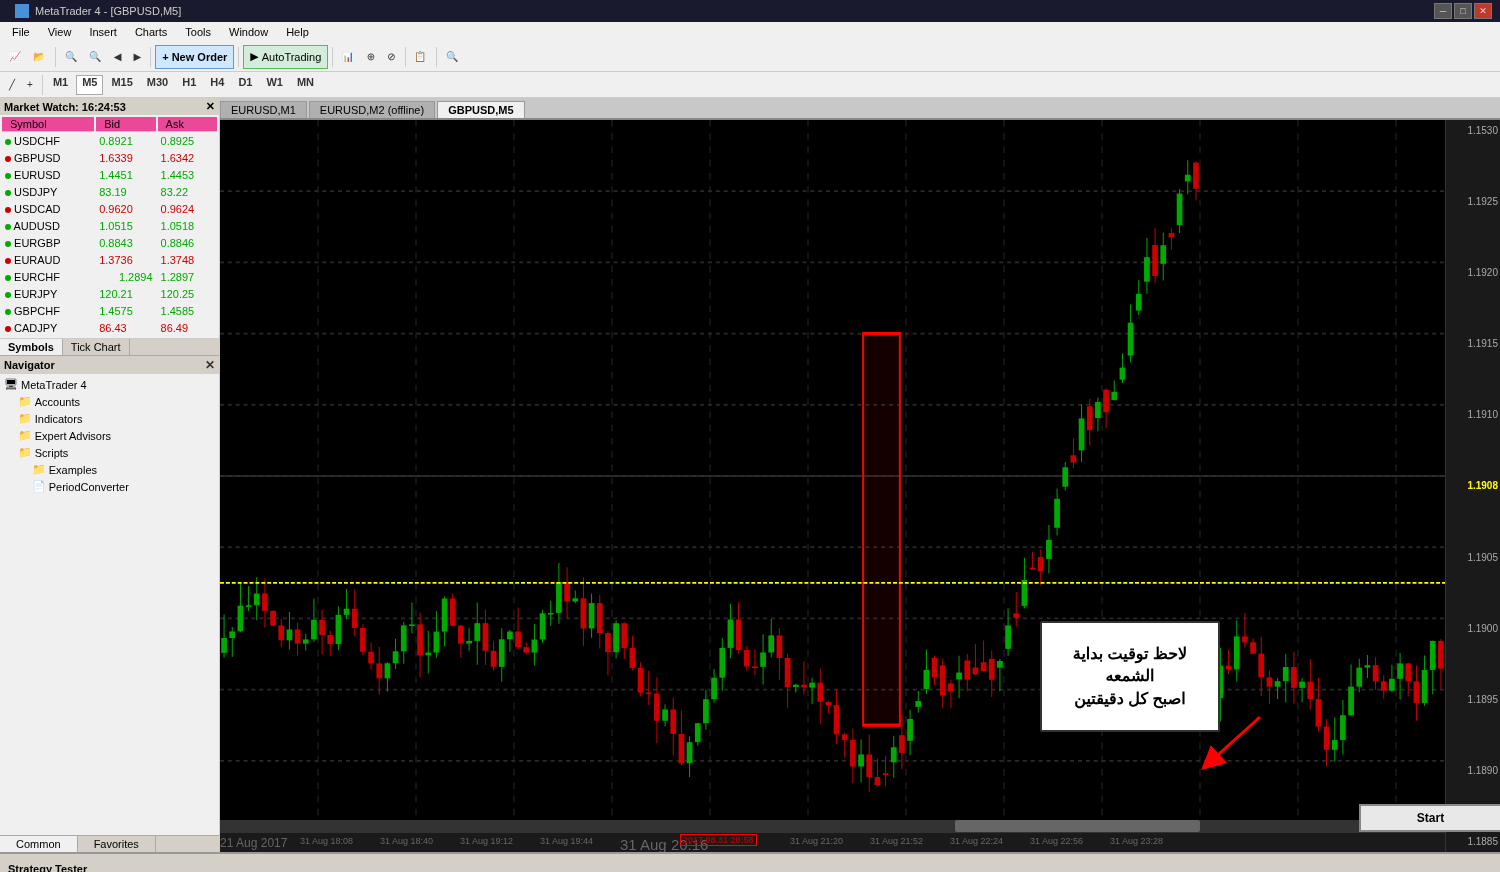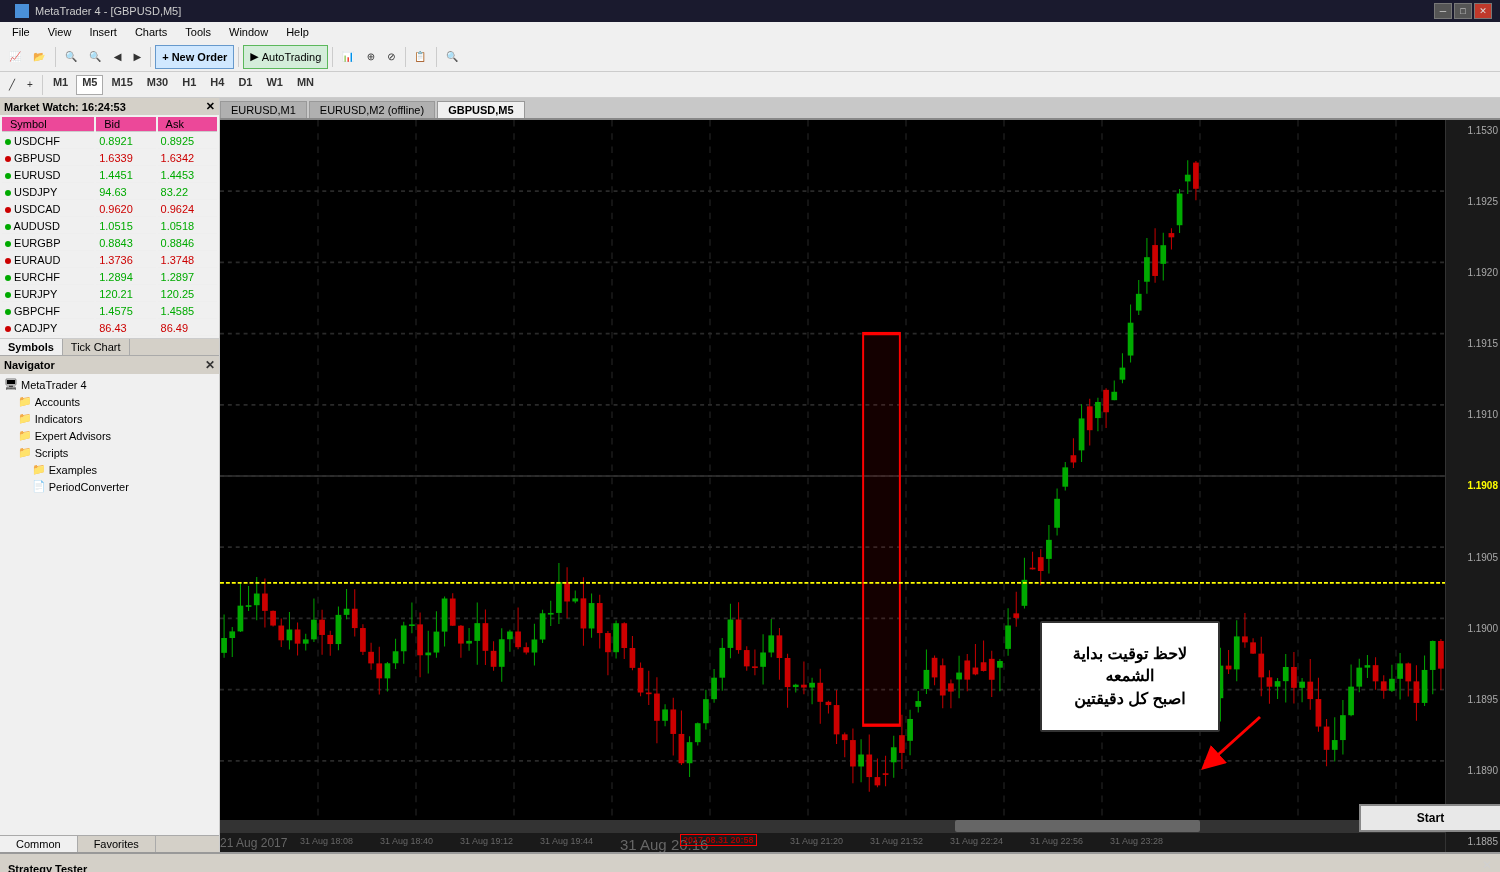--- a/index.html
+++ b/index.html
@@ -186,21 +186,21 @@
     <td style="color:#cc0000;">1.6339</td>
     <td style="color:#cc0000;">1.6342</td>
   </tr>
             <tr>
     <td><span class="dot dot-green"></span> EURUSD</td>
     <td style="color:#00aa00;">1.4451</td>
     <td style="color:#00aa00;">1.4453</td>
   </tr>
             <tr>
     <td><span class="dot dot-green"></span> USDJPY</td>
-    <td style="color:#00aa00;">94.63</td>
+    <td style="color:#00aa00;">83.19</td>
     <td style="color:#00aa00;">83.22</td>
   </tr>
             <tr>
     <td><span class="dot dot-red"></span> USDCAD</td>
     <td style="color:#cc0000;">0.9620</td>
     <td style="color:#cc0000;">0.9624</td>
   </tr>
             <tr>
     <td><span class="dot dot-green"></span> AUDUSD</td>
     <td style="color:#00aa00;">1.0515</td>
@@ -211,21 +211,21 @@
     <td style="color:#00aa00;">0.8843</td>
     <td style="color:#00aa00;">0.8846</td>
   </tr>
             <tr>
     <td><span class="dot dot-red"></span> EURAUD</td>
     <td style="color:#cc0000;">1.3736</td>
     <td style="color:#cc0000;">1.3748</td>
   </tr>
             <tr>
     <td><span class="dot dot-green"></span> EURCHF</td>
-    <td style="color:#00aa00;">1.2894</td>
+    <td style="color:#00aa00;text-align:right;">1.2894</td>
     <td style="color:#00aa00;">1.2897</td>
   </tr>
             <tr>
     <td><span class="dot dot-green"></span> EURJPY</td>
     <td style="color:#00aa00;">120.21</td>
     <td style="color:#00aa00;">120.25</td>
   </tr>
             <tr>
     <td><span class="dot dot-green"></span> GBPCHF</td>
     <td style="color:#00aa00;">1.4575</td>

